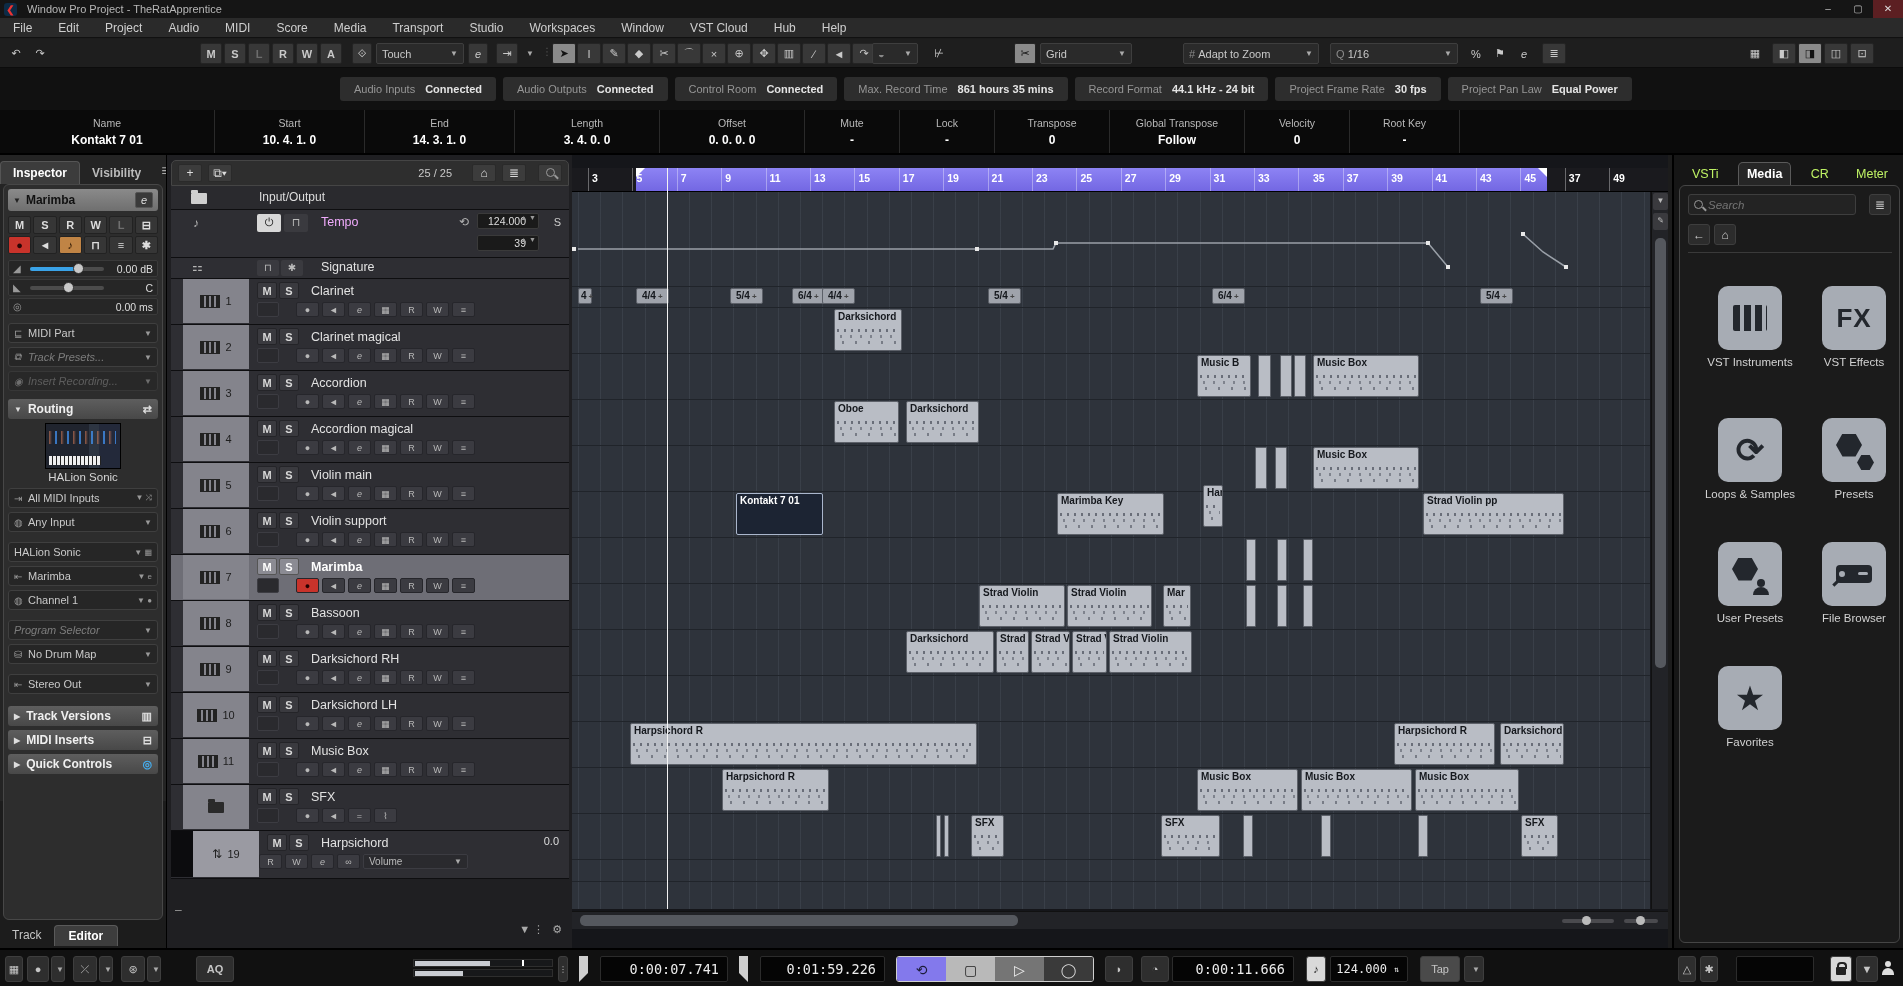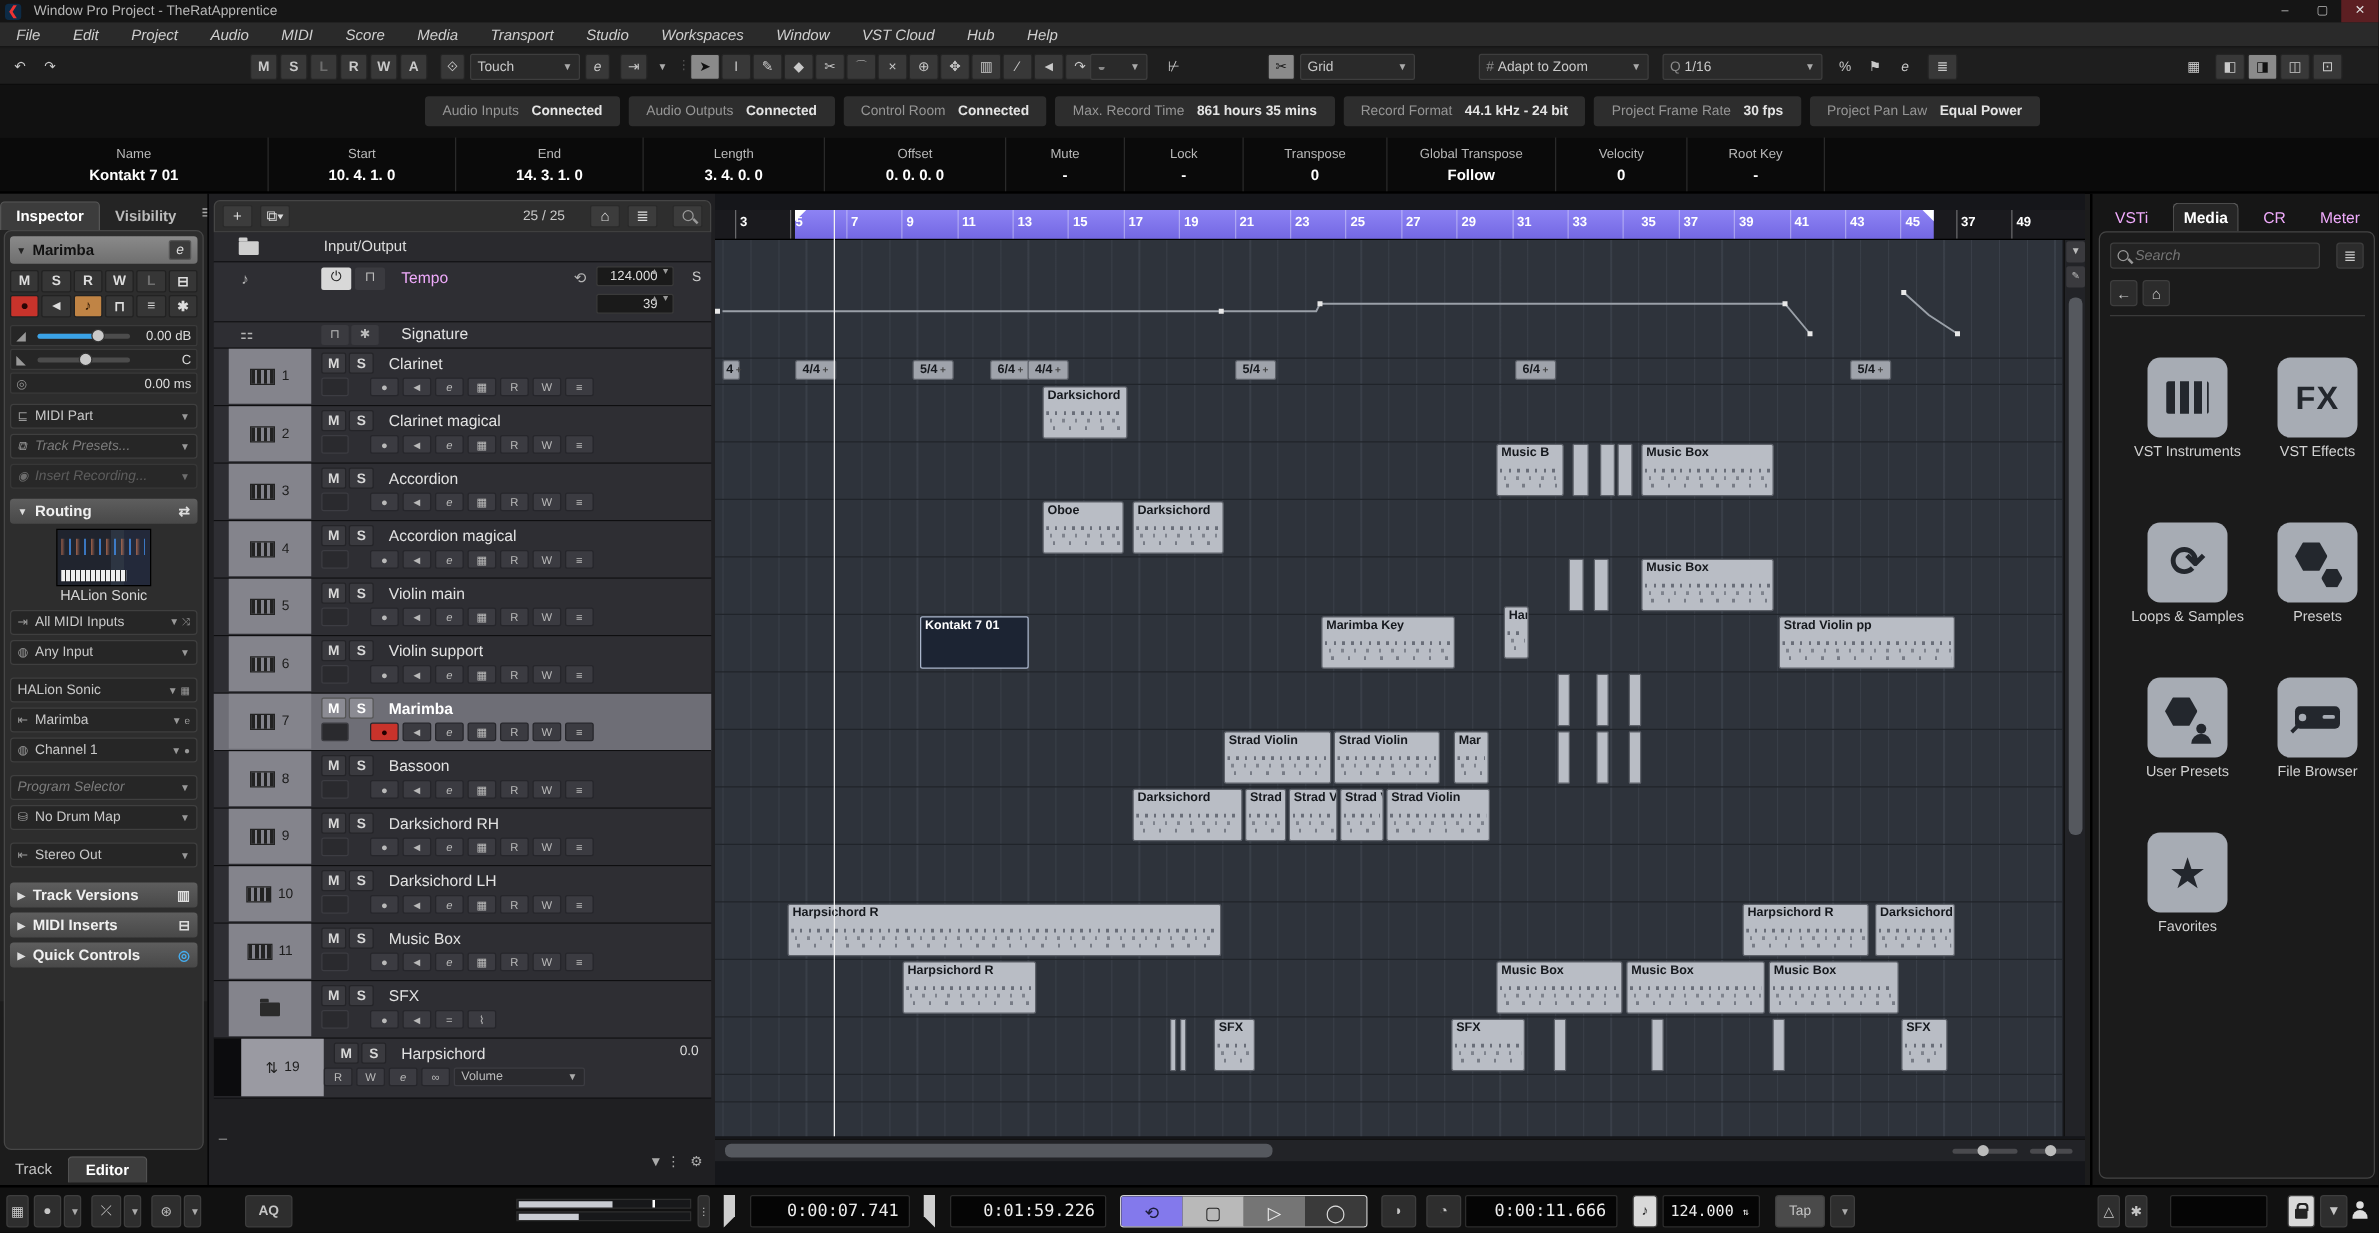--- a/index.html
+++ b/index.html
@@ -9,21 +9,21 @@
 
   
   #titlebar { position:absolute; left:0; top:0; width:1903px; height:18px; background:#151515; display:flex; align-items:center; }
   #app-logo { width:13px; height:13px; margin-left:4px; border-radius:3px; background:#0d2b46; color:#fff; font-size:10px; line-height:13px; text-align:center; }
   #app-logo span{ color:#e33; font-weight:bold; }
   #window-title { margin-left:10px; font-size:11px; color:#b7b7b7; }
   .win-btn { position:absolute; top:0; width:30px; height:18px; text-align:center; font-size:10px; line-height:18px; color:#bbb; }
   #btn-close { background:#5c1f22; color:#ddd; }
 
   
-  #menubar { position:absolute; left:0; top:18px; width:1903px; height:20px; background:#2a2a2a; display:flex; align-items:center; border-bottom:1px solid #111;font-style:italic; }
+  #menubar { position:absolute; left:0; top:18px; width:1903px; height:20px; background:#2a2a2a; display:flex; align-items:center; border-bottom:1px solid #111; }
   .menu-item { padding:0 13px; font-size:12px; color:#cfcfcf; line-height:20px; }
 
   
   #toolbar { position:absolute; left:0; top:39px; width:1903px; height:29px; background:#1e1e1e; border-bottom:1px solid #0c0c0c; }
   .tb { position:absolute; top:4px; height:21px; background:#383838; border:1px solid #242424; border-radius:2px; color:#c9c9c9; font-size:11px; display:flex; align-items:center; justify-content:center; }
   .tb.flat { background:transparent; border:none; }
   .tb.dd { background:#2a2a2a; border:1px solid #3e3e3e; justify-content:space-between; padding:0 5px; }
   .tb.sel { background:#8a8a8a; color:#111; }
   .caret { font-size:8px; color:#aaa; margin-left:4px; }
   .tsep { position:absolute; top:7px; width:3px; height:15px; color:#555; font-size:10px; }
@@ -139,21 +139,21 @@
   #vscroll .vthumb { position:absolute; left:3px; top:46px; width:11px; height:430px; background:#55585e; border-radius:5px; }
   .vsc-btn { position:absolute; left:1px; width:15px; height:17px; background:#3a3a3e; border-radius:2px; color:#bbb; font-size:8px; text-align:center; line-height:16px; }
   #hscroll { position:absolute; left:0; top:756px; width:1096px; height:18px; background:#222327; border-top:1px solid #111; }
   #hscroll .hthumb { position:absolute; left:8px; top:3px; width:438px; height:11px; background:#55585e; border-radius:5px; }
   .mini-sld { position:absolute; top:7px; height:4px; background:#4a4a4e; border-radius:2px; }
   .mini-knob { position:absolute; top:-3px; width:9px; height:9px; background:#bbb; border-radius:50%; }
 
   
   #rightpanel { position:absolute; left:1672px; top:155px; width:231px; height:793px; background:#161616; border-left:2px solid #000; }
   #rp-tabs { position:absolute; left:6px; top:4px; width:220px; height:26px; display:flex; align-items:flex-end; justify-content:space-between; padding:0 4px; }
-  .rp-tab { font-size:12.5px; color:#f0abfc; padding:4px 8px; }
+  .rp-tab { font-size:12.5px; color:#bef264; padding:4px 8px; }
   .rp-tab.on { background:#262626; border:1px solid #5a5a5a; border-bottom:none; border-radius:5px 5px 0 0; color:#fff; font-weight:bold; }
   #rp-body { position:absolute; left:5px; top:30px; width:221px; height:758px; border:1px solid #454545; border-radius:6px; background:#1b1b1b; }
   #rp-search { position:absolute; left:8px; top:8px; width:168px; height:21px; background:#232323; border:1px solid #3e3e3e; border-radius:3px; display:flex; align-items:center; padding:0 5px; gap:5px; }
   #rp-search input { background:transparent; border:none; outline:none; color:#bbb; font-style:italic; font-size:11.5px; width:120px; font-family:"Liberation Sans",sans-serif; }
   .mag { width:9px; height:9px; border:1.5px solid #999; border-radius:50%; position:relative; }
   .mag::after { content:""; position:absolute; left:7px; top:7px; width:5px; height:1.5px; background:#999; transform:rotate(45deg); }
   .rp-sq { position:absolute; width:22px; height:21px; background:#2c2c2c; border:1px solid #3e3e3e; border-radius:3px; color:#ccc; font-size:12px; text-align:center; line-height:20px; }
   #rp-div { position:absolute; left:8px; top:66px; width:204px; height:1px; background:#3a3a3a; }
   .tile { position:absolute; width:64px; height:64px; background:#a7acb4; border-radius:10px; display:flex; align-items:center; justify-content:center; color:#23272d; }
   .tile-label { position:absolute; width:110px; text-align:center; font-size:11.5px; color:#d2d2d2; }

